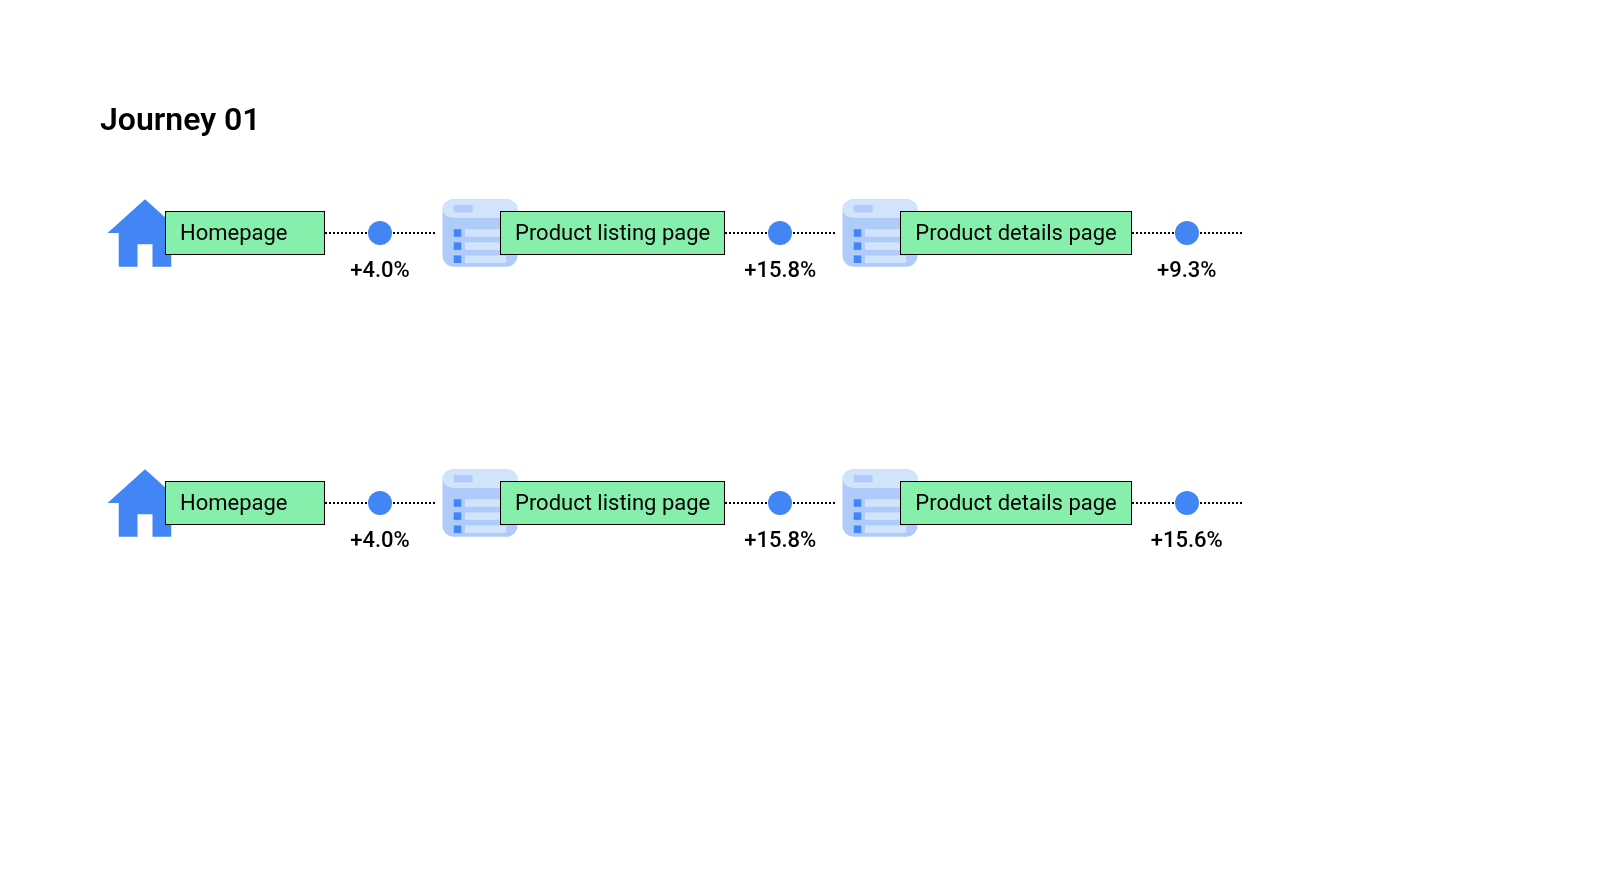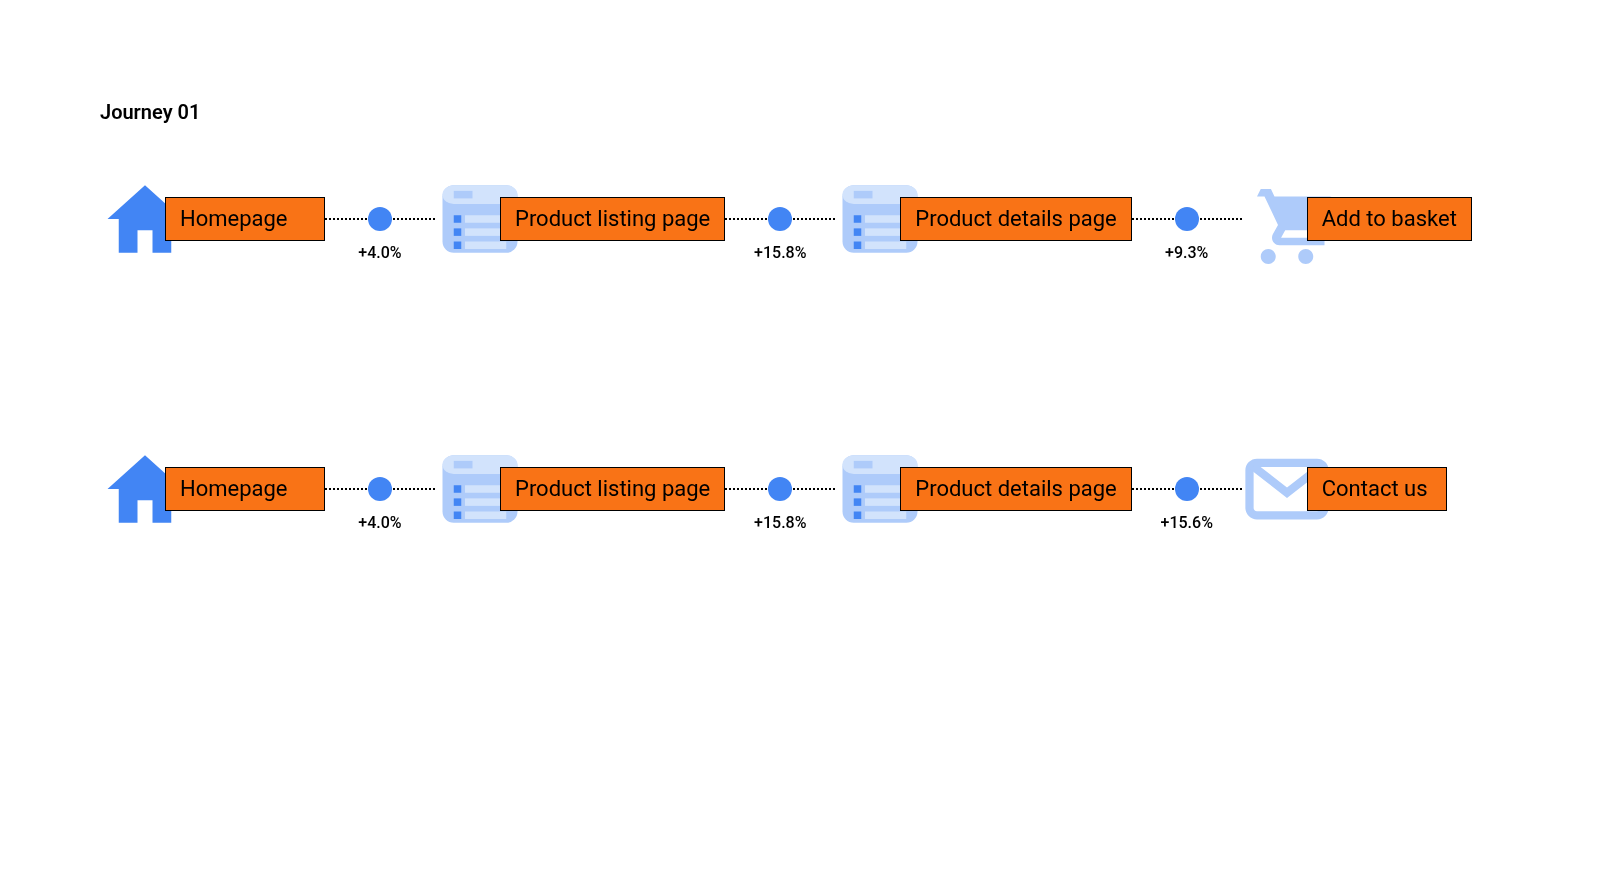--- a/index.html
+++ b/index.html
@@ -7,21 +7,21 @@
     font-family: -apple-system, BlinkMacSystemFont, "Segoe UI", Roboto, Helvetica, Arial, sans-serif;
     background: #fff;
     width: 1601px;
     height: 874px;
     padding: 100px 100px;
   }
   .journey {
     margin-bottom: 180px;
   }
   .journey-title {
-    font-size: 20px;
+    font-size: 32px;
     font-weight: 600;
     color: #000;
     margin-bottom: 50px;
   }
   .flow {
     display: flex;
     align-items: center;
     position: relative;
   }
   .step {
@@ -33,21 +33,21 @@
     position: relative;
     width: 90px;
     height: 90px;
     display: flex;
     align-items: center;
     justify-content: center;
   }
   .label-box {
     margin-left: -25px;
     border: 1.5px solid #000;
-    background: #f97316;
+    background: #86efac;
     padding: 8px 14px;
     font-size: 22px;
     line-height: 1.2;
     color: #000;
     min-width: 160px;
     display: flex;
     align-items: center;
     z-index: 2;
     position: relative;
   }
@@ -69,21 +69,21 @@
   .bullet {
     width: 24px;
     height: 24px;
     background: #4285f4;
     border-radius: 50%;
     z-index: 1;
   }
   .conn-label {
     position: absolute;
     top: 36px;
-    font-size: 16px;
+    font-size: 22px;
     font-weight: 500;
     color: #000;
     white-space: nowrap;
   }
   svg { display: block; }
 </style>
 </head>
 <body>
 
 <div class="journey">
@@ -144,28 +144,20 @@
       </div>
       <div class="label-box">Product details page</div>
     </div>
 
     <div class="connector">
       <div class="dots"></div>
       <div class="bullet"></div>
       <div class="conn-label">+9.3%</div>
     </div>
 
-    <div class="step">
-      <div class="icon-wrap">
-        <svg viewBox="0 0 24 24" width="90" height="90">
-            <path fill="#aecbfa" d="M7 4h-2l-1 2h2l3.6 7.59-1.35 2.44c-.16.28-.25.61-.25.97 0 1.1.9 2 2 2h12v-2h-11.58l1.1-2h7.45c.75 0 1.41-.41 1.75-1.03l3.58-6.49c.08-.14.12-.31.12-.48 0-.55-.45-1-1-1h-14.76l-.94-2zm0 16c-1.1 0-2 .9-2 2s.9 2 2 2 2-.9 2-2-.9-2-2-2zm10 0c-1.1 0-2 .9-2 2s.9 2 2 2 2-.9 2-2-.9-2-2-2z"></path>
-          </svg>
-      </div>
-      <div class="label-box" style="min-width:120px">Add to basket</div>
-    </div>
 
   </div>
 </div>
 
 <div class="journey">
   <div class="flow">
 
     <div class="step">
       <div class="icon-wrap">
         <svg viewBox="0 0 24 24" width="90" height="90">
@@ -220,24 +212,15 @@
       </div>
       <div class="label-box">Product details page</div>
     </div>
 
     <div class="connector">
       <div class="dots"></div>
       <div class="bullet"></div>
       <div class="conn-label">+15.6%</div>
     </div>
 
-    <div class="step">
-      <div class="icon-wrap">
-        <svg viewBox="0 0 24 24" width="90" height="90">
-          <rect x="2" y="5" width="20" height="14" rx="2" fill="none" stroke="#aecbfa" stroke-width="2.2"></rect>
-          <path d="M3 6 L12 13 L21 6" fill="none" stroke="#aecbfa" stroke-width="2.2"></path>
-        </svg>
-      </div>
-      <div class="label-box" style="min-width:140px">Contact us</div>
-    </div>
 
   </div>
 </div>
 
 </body></html>

